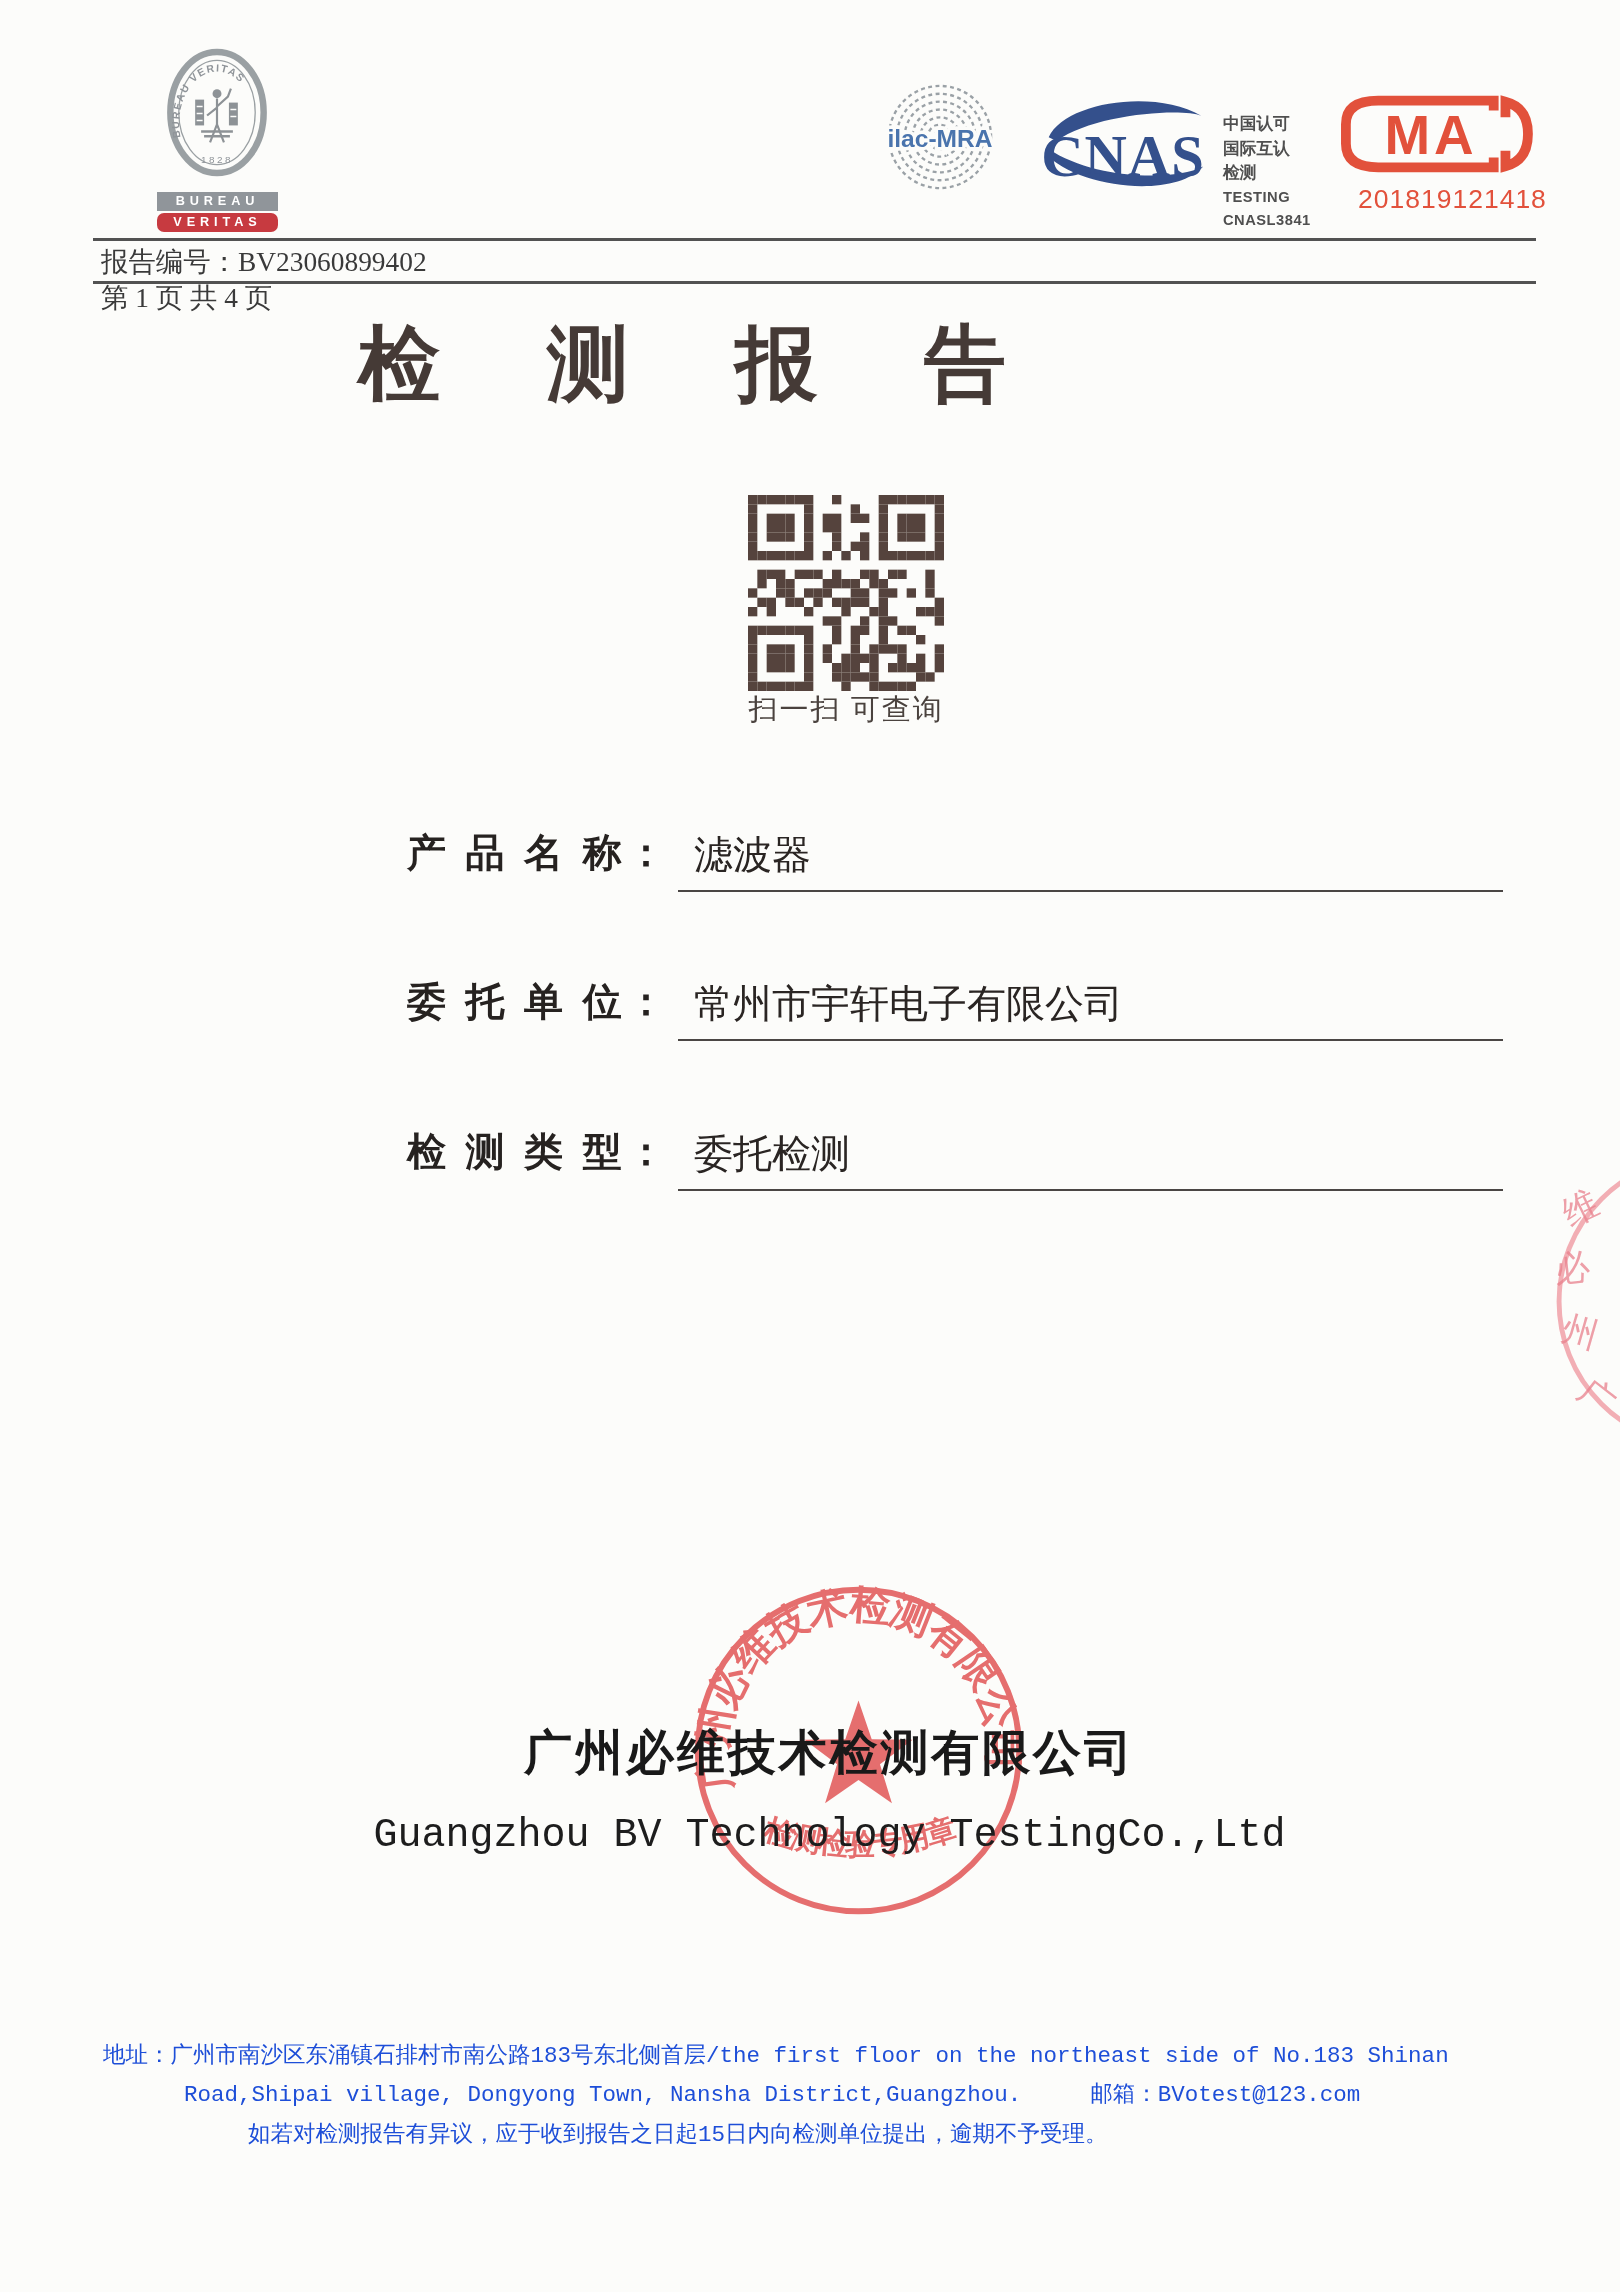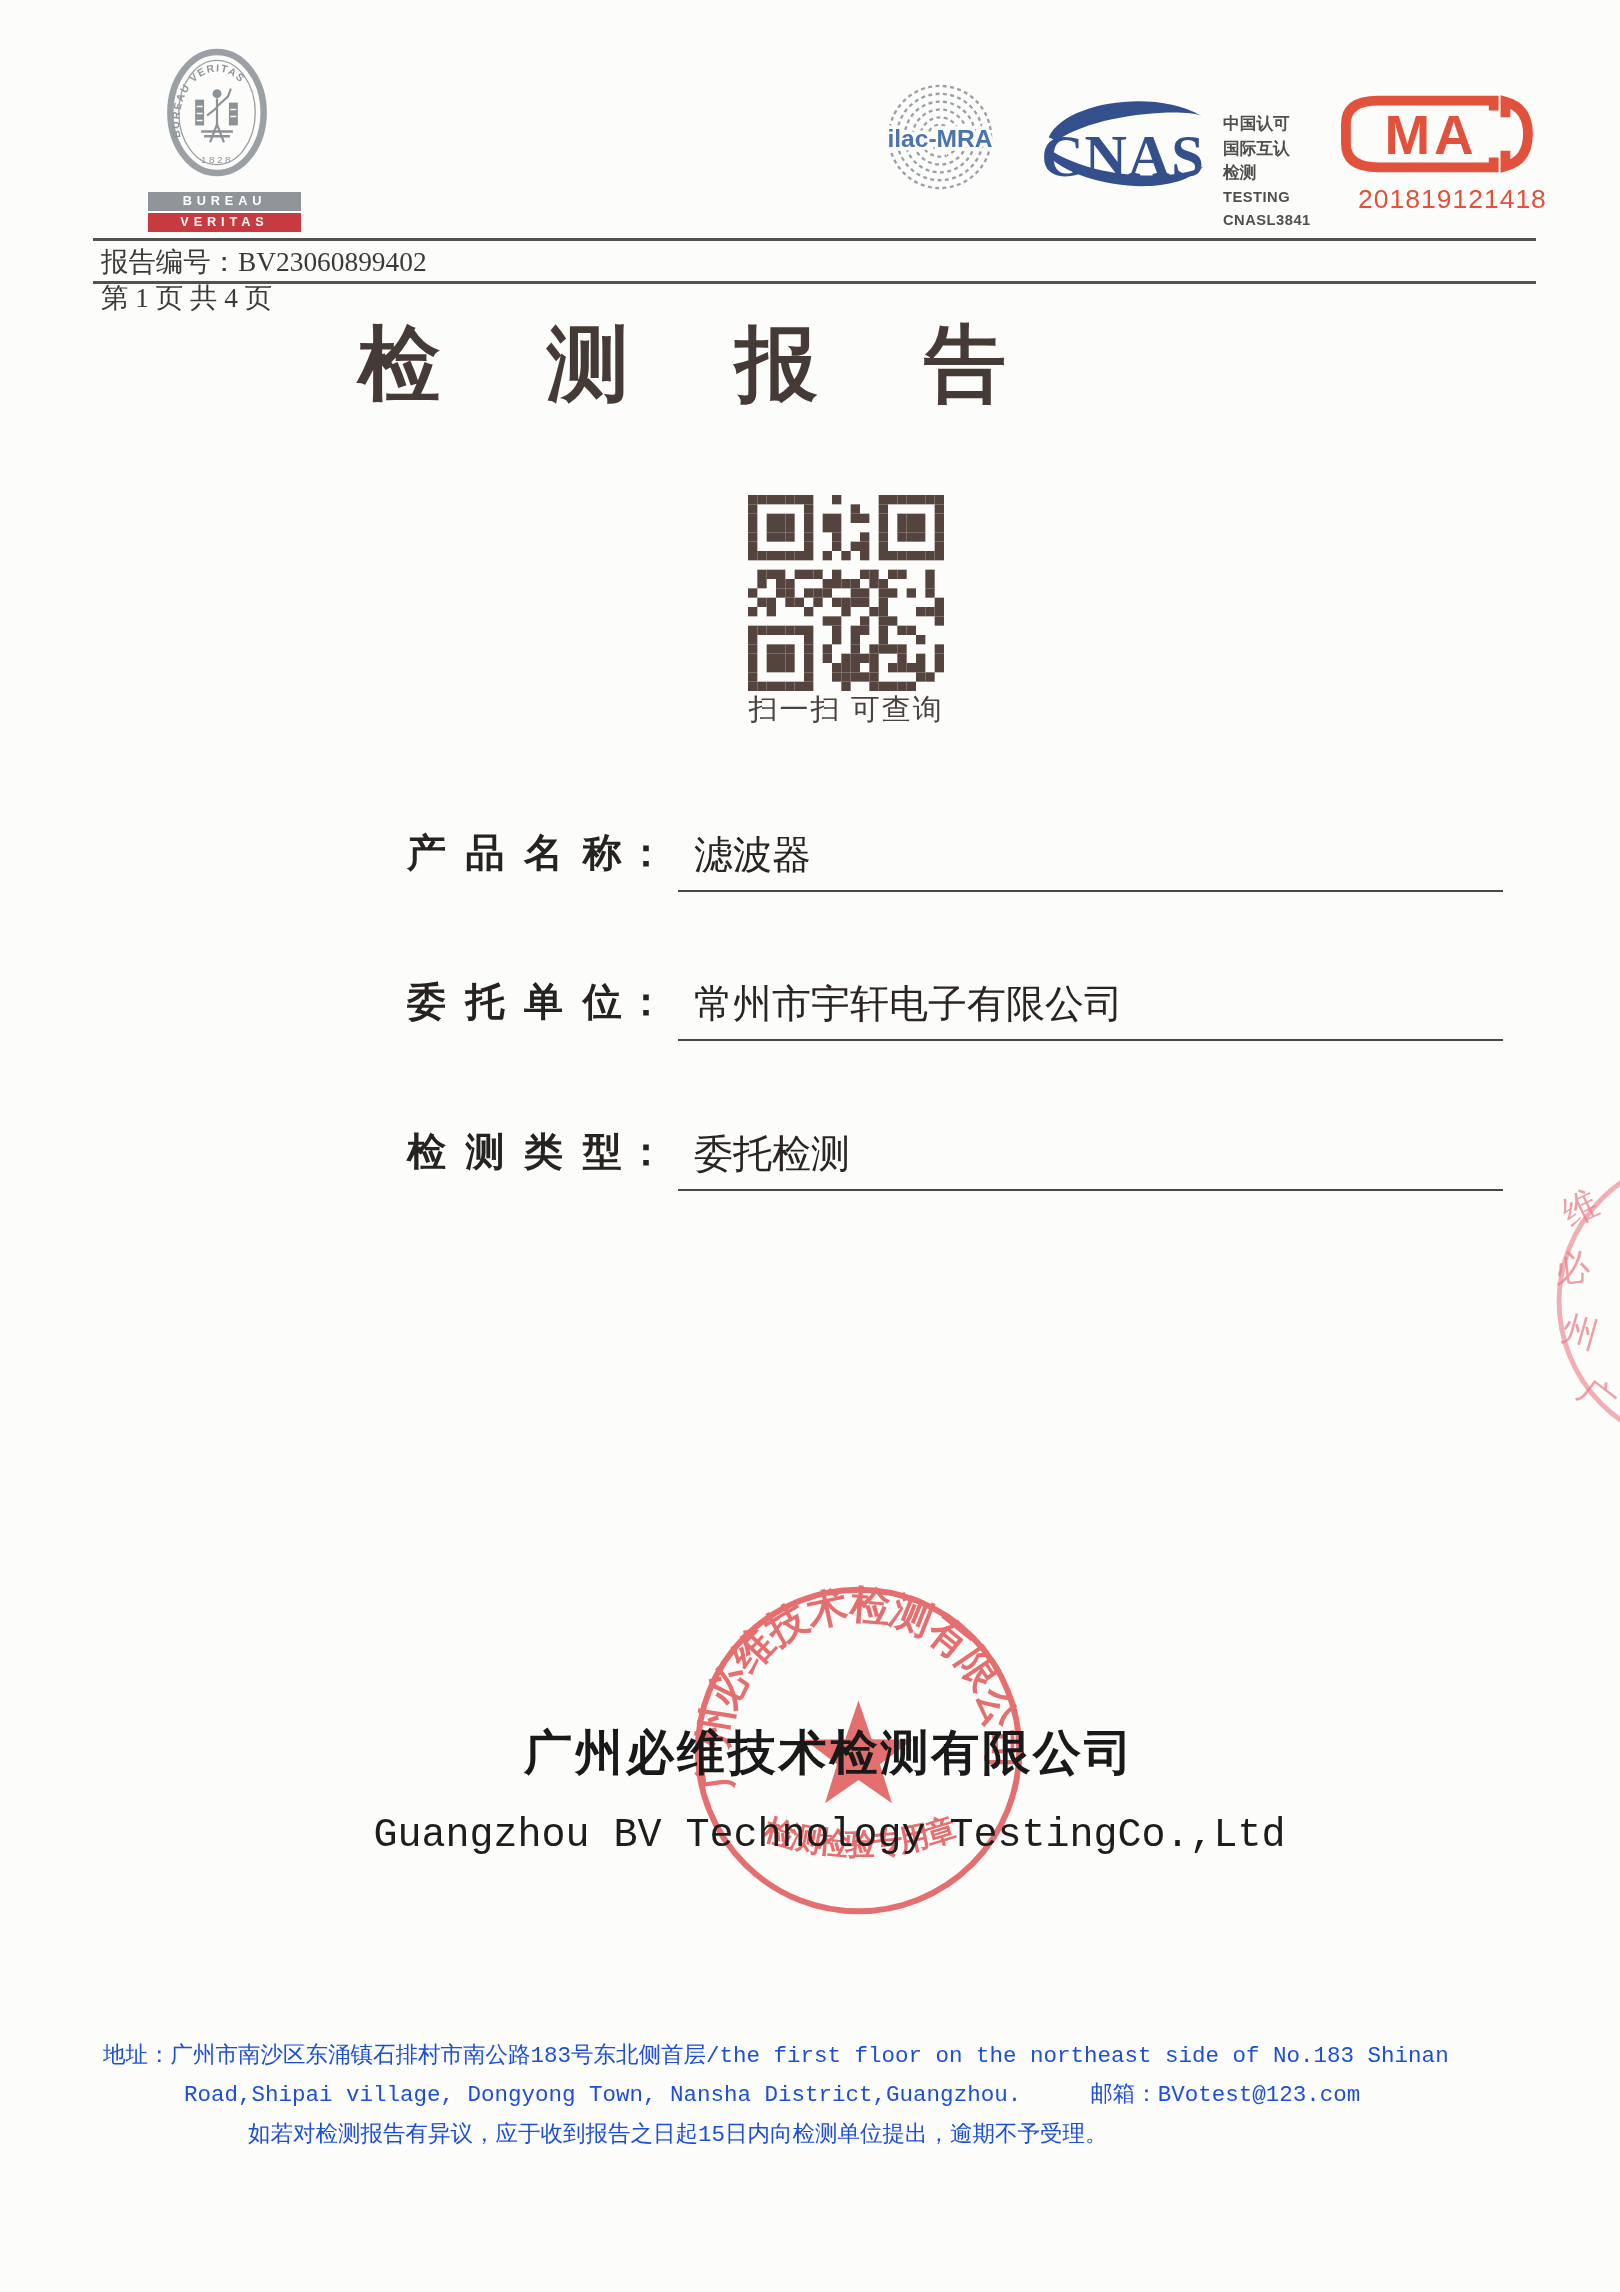--- a/index.html
+++ b/index.html
@@ -5,24 +5,24 @@
   html,body{margin:0;padding:0;background:#6f6f6f;}
   .page{
     position:relative;width:1620px;height:2293px;margin:0 auto;
     background:#fcfcfa;overflow:hidden;
     font-family:"Liberation Serif","DejaVu Serif",serif;color:#333;
   }
   .abs{position:absolute;}
 
   
   .bv-emblem{left:165px;top:47px;width:104px;height:137px;}
-  .bv-bars{left:148px;top:192px;width:153px;font-family:"Liberation Sans","DejaVu Sans",sans-serif;}
+  .bv-bars{left:157px;top:192px;width:121px;font-family:"Liberation Sans","DejaVu Sans",sans-serif;}
   .bv-bar{height:18.6px;line-height:18.6px;text-align:center;color:#fff;font-size:12.7px;font-weight:bold;letter-spacing:4.9px;margin-bottom:2.9px;}
   .bv-bar-gray{background:var(--bar_gray,#90959a);}
-  .bv-bar-red{background:var(--accent_red,#c73a40);}
+  .bv-bar-red{background:var(--accent_red,#c73a40);border-radius:7px;}
 
   
   .ilac{left:885px;top:82px;width:110px;height:110px;}
   .cnas{left:1035px;top:90px;width:176px;height:112px;}
   .cnas-caption{left:1223px;top:112px;font-family:"Liberation Sans","DejaVu Sans",sans-serif;color:#4f4f4f;font-weight:bold;}
   .cnas-caption .cjk{font-size:16.7px;line-height:24.5px;}
   .cnas-caption .lat{font-size:14.7px;line-height:23.5px;letter-spacing:0.5px;}
   .cma{left:1333px;top:88px;width:202px;height:92px;}
   .cma-number{left:1358px;top:184px;font-family:"Liberation Sans","DejaVu Sans",sans-serif;font-size:26.5px;color:var(--cma_red,#e2513b);letter-spacing:1px;}
 

